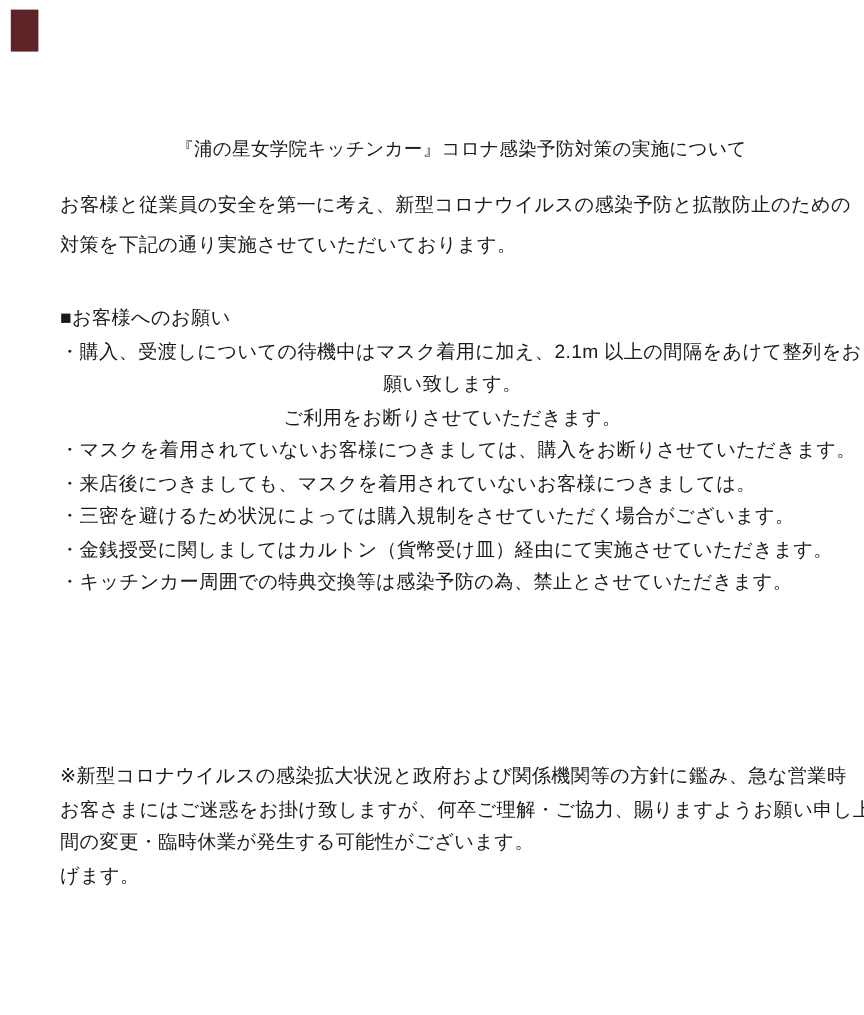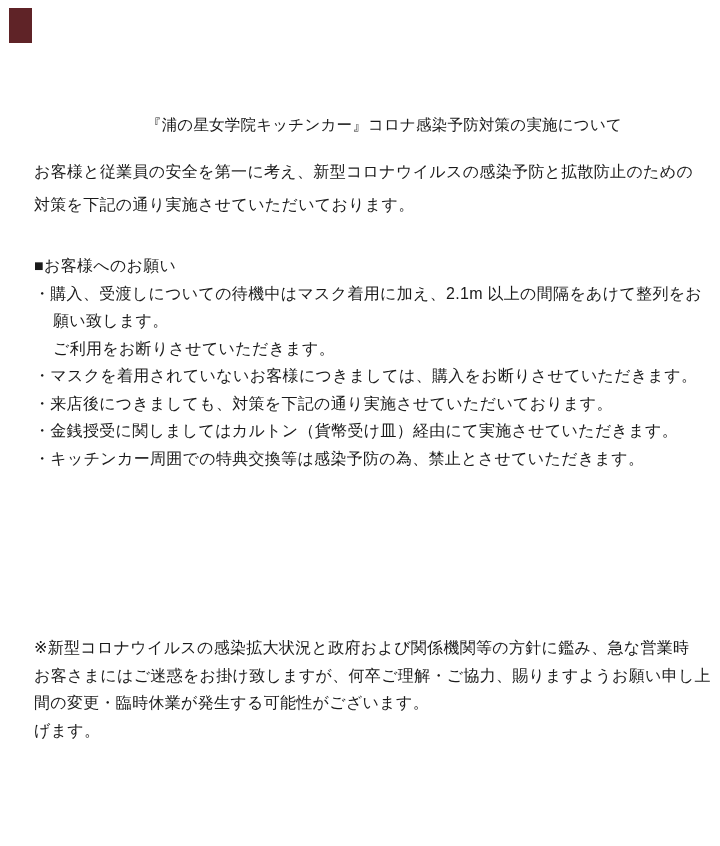--- a/index.html
+++ b/index.html
@@ -59,23 +59,25 @@
   .notice {
     position: absolute;
     left: 34px;
     top: 634px;
     font-size: 16px;
     line-height: 27.5px;
   }
   .line {
     white-space: nowrap;
     letter-spacing: 0.3px;
+    margin-left: 16px;
   }
   .line.cont {
-    margin-left: 19px;
+    margin-left: 2px;
+    text-align: center;
   }
 </style>
 </head>
 <body>
 
 <div class="page">
 
   <div class="corner-mark"></div>
 
   <div class="doc-title">『浦の星女学院キッチンカー』コロナ感染予防対策の実施について</div>
@@ -96,23 +98,26 @@
     <div>
       <div class="line cont">ご利用をお断りさせていただきます。</div>
     </div>
 
     <div>
       <div class="line">・マスクを着用されていないお客様につきましては、購入をお断りさせていただきます。</div>
     </div>
 
 
     <div>
-      <div class="line">・来店後につきましても、対策を下記の通り実施させていただいております。</div>
+      <div class="line">・来店後につきましても、マスクを着用されていないお客様につきましては。</div>
     </div>
 
+    <div>
+      <div class="line">・三密を避けるため状況によっては購入規制をさせていただく場合がございます。</div>
+    </div>
 
     <div>
       <div class="line">・金銭授受に関しましてはカルトン（貨幣受け皿）経由にて実施させていただきます。</div>
     </div>
 
 
     <div>
       <div class="line">・キッチンカー周囲での特典交換等は感染予防の為、禁止とさせていただきます。</div>
     </div>
   </div>

